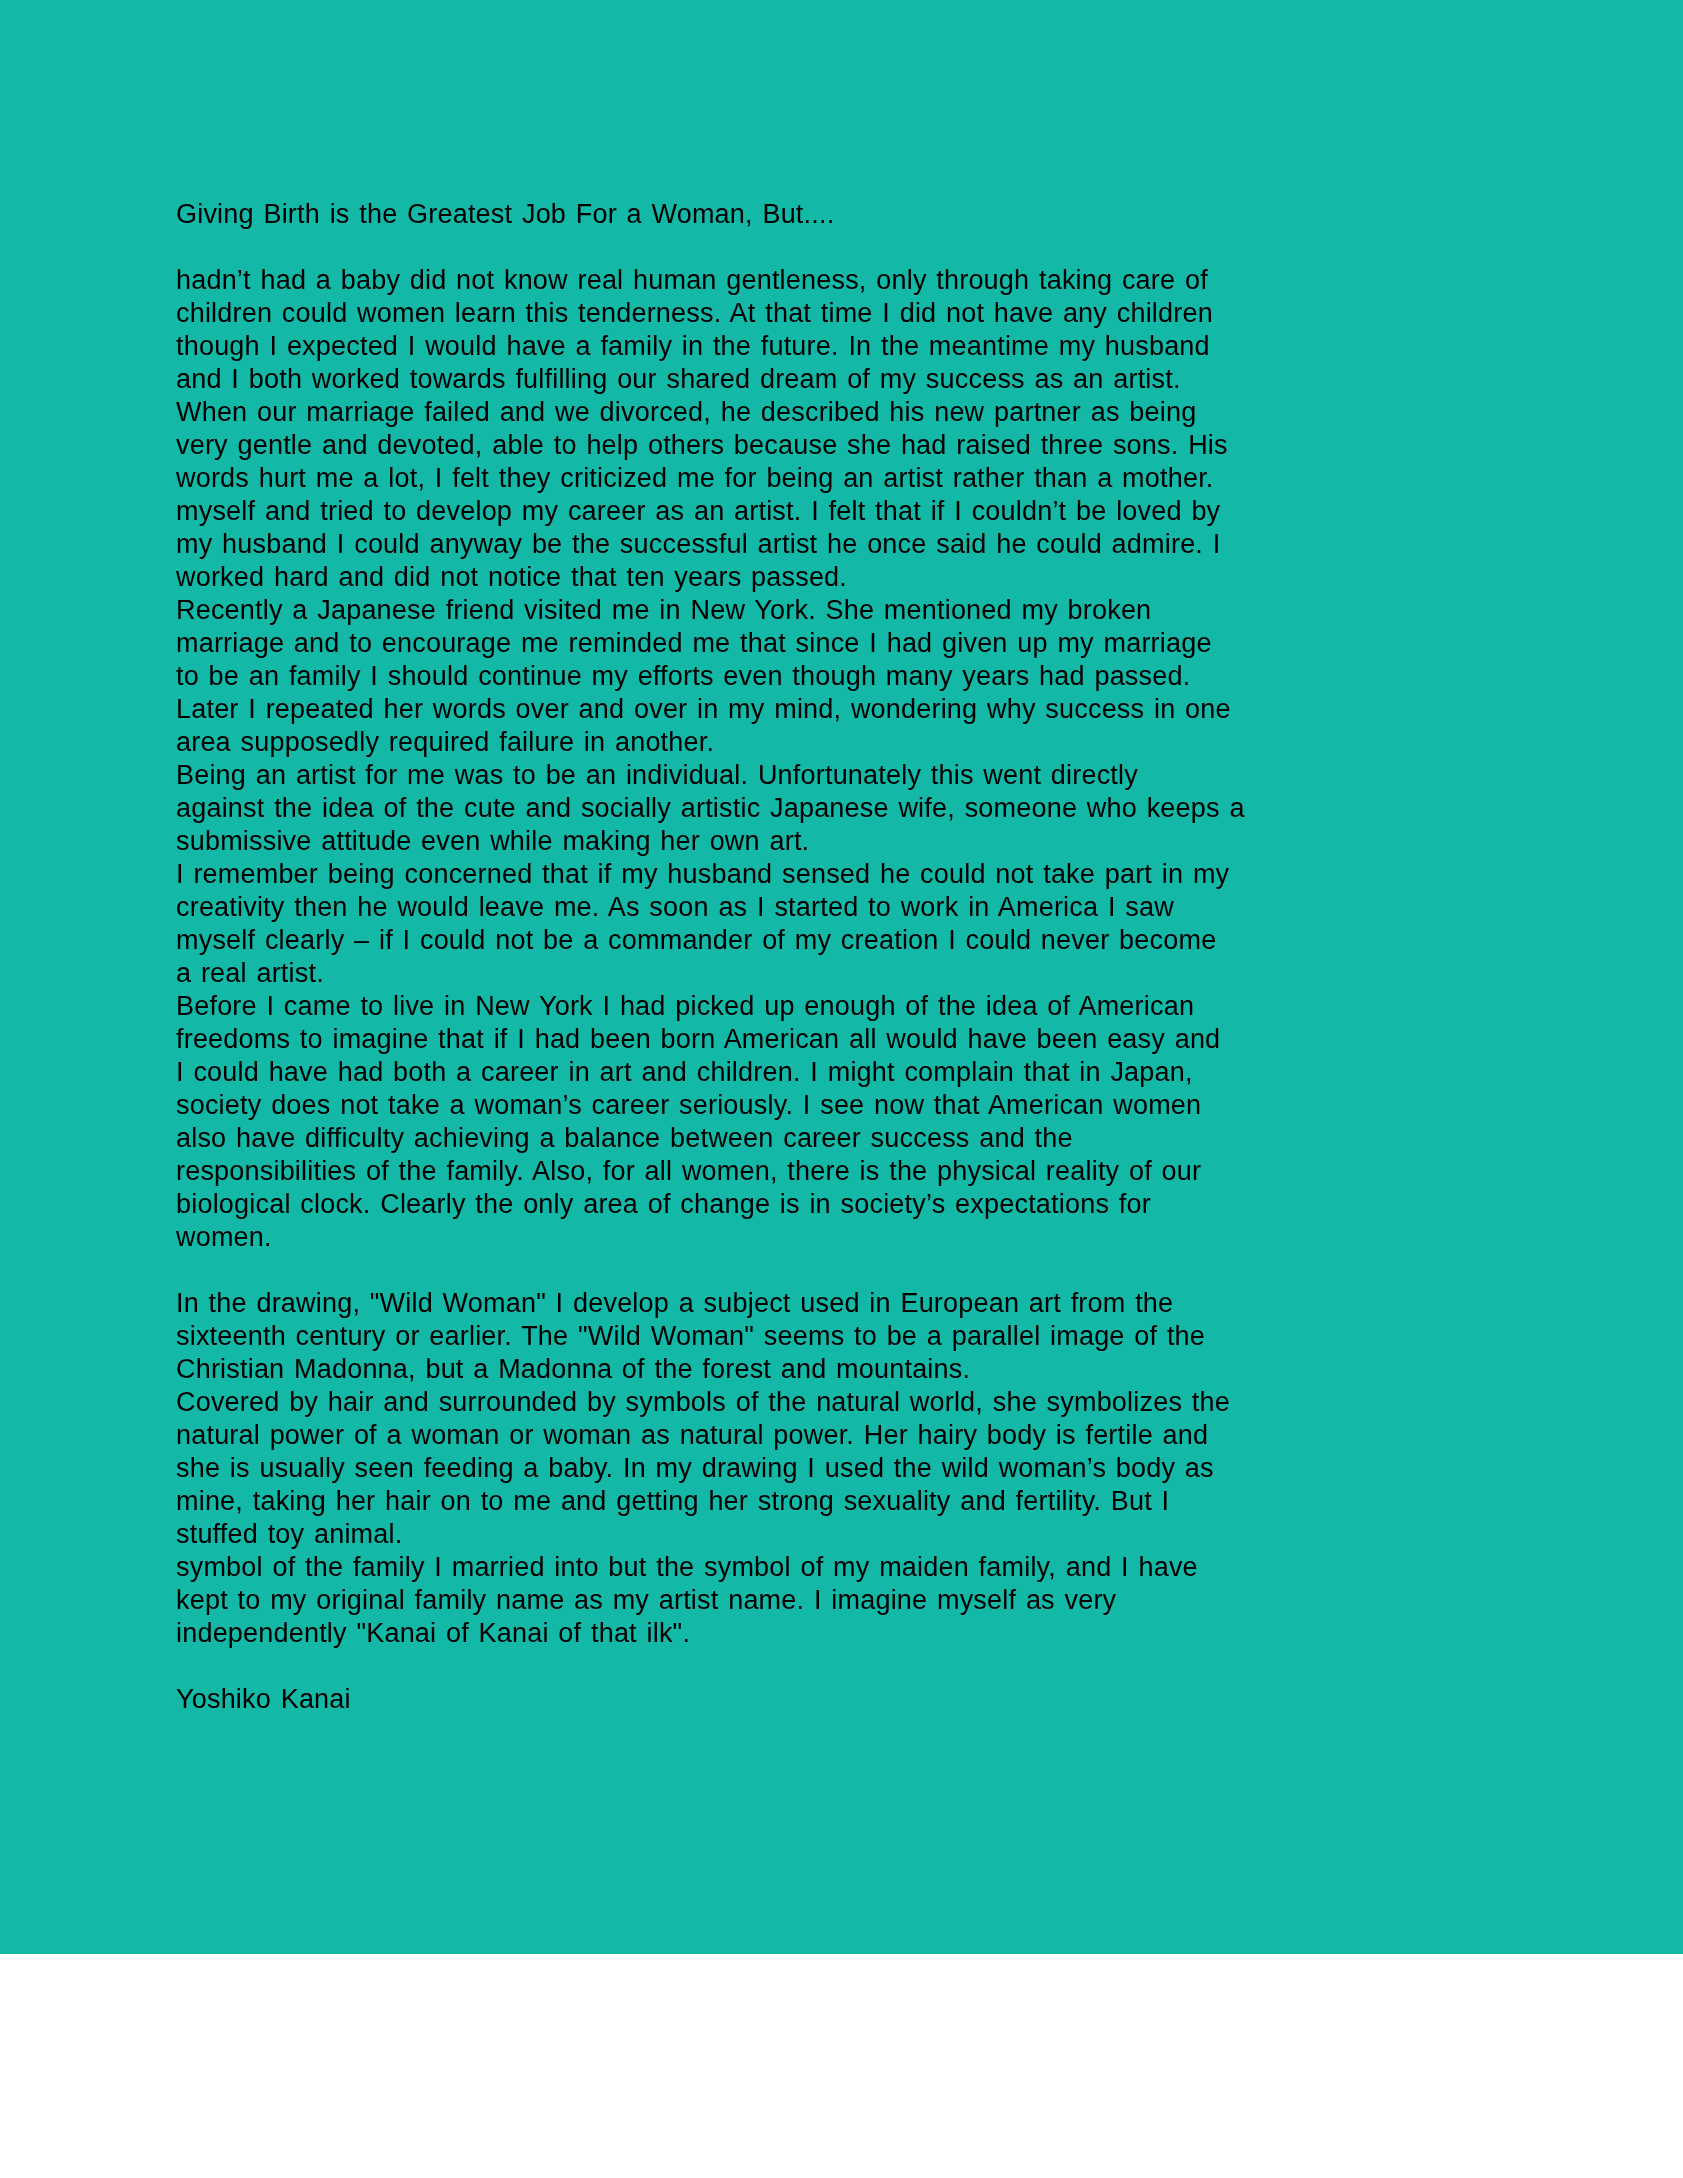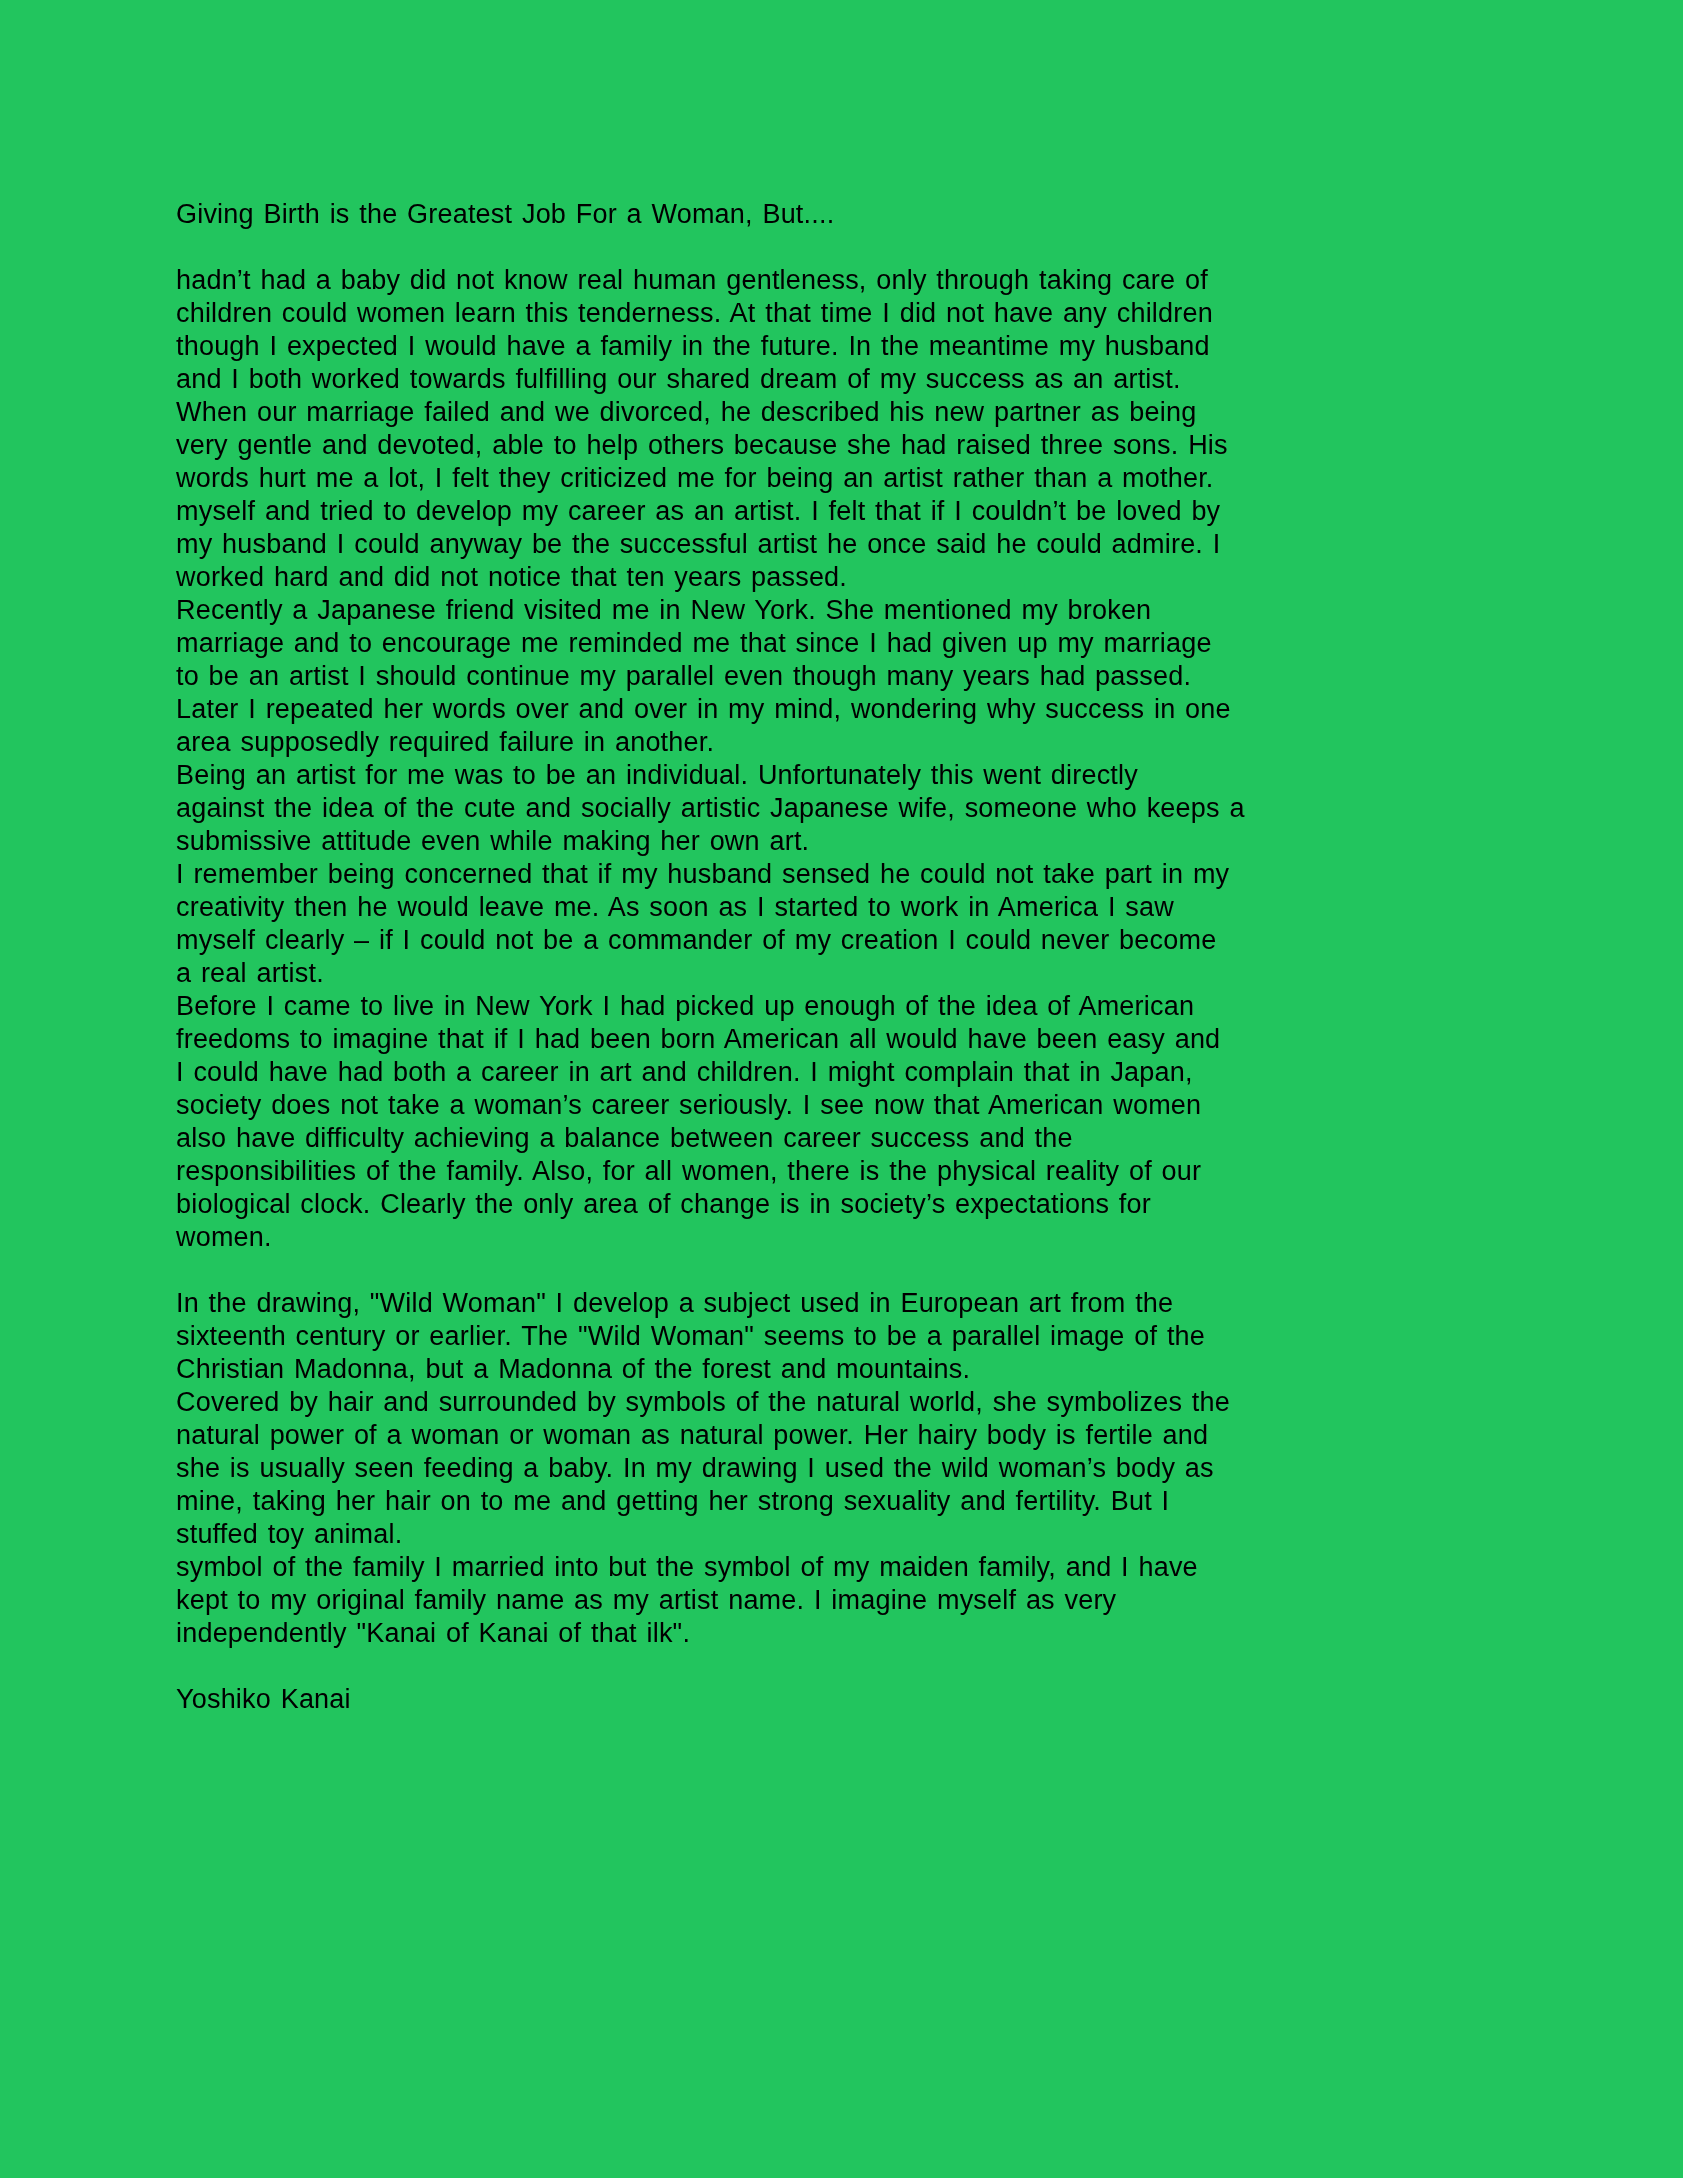--- a/index.html
+++ b/index.html
@@ -3,22 +3,22 @@
 <meta charset="utf-8">
 <style>
   html, body {
     margin: 0;
     padding: 0;
     background: #ffffff;
   }
   .page {
     position: relative;
     width: 1683px;
-    height: 2178px;
-    background: #22c55e;
+    height: 1954px;
+    background: #14b8a6;
     overflow: hidden;
   }
   .doc {
     position: absolute;
     left: 176px;
     top: 198px;
     width: 1257px;
     color: #000000;
     font-family: "Liberation Sans", "DejaVu Sans", sans-serif;
     font-size: 27px;
@@ -59,21 +59,21 @@
         <div class="line">though I expected I would have a family in the future. In the meantime my husband</div>
         <div class="line">and I both worked towards fulfilling our shared dream of my success as an artist.</div>
         <div class="line">When our marriage failed and we divorced, he described his new partner as being</div>
         <div class="line">very gentle and devoted, able to help others because she had raised three sons. His</div>
         <div class="line">words hurt me a lot, I felt they criticized me for being an artist rather than a mother.</div>
         <div class="line">myself and tried to develop my career as an artist. I felt that if I couldn’t be loved by</div>
         <div class="line">my husband I could anyway be the successful artist he once said he could admire. I</div>
         <div class="line">worked hard and did not notice that ten years passed.</div>
         <div class="line">Recently a Japanese friend visited me in New York. She mentioned my broken</div>
         <div class="line">marriage and to encourage me reminded me that since I had given up my marriage</div>
-        <div class="line">to be an artist I should continue my parallel even though many years had passed.</div>
+        <div class="line">to be an family I should continue my efforts even though many years had passed.</div>
         <div class="line">Later I repeated her words over and over in my mind, wondering why success in one</div>
         <div class="line">area supposedly required failure in another.</div>
         <div class="line">Being an artist for me was to be an individual. Unfortunately this went directly</div>
         <div class="line">against the idea of the cute and socially artistic Japanese wife, someone who keeps a</div>
         <div class="line">submissive attitude even while making her own art.</div>
         <div class="line">I remember being concerned that if my husband sensed he could not take part in my</div>
         <div class="line">creativity then he would leave me. As soon as I started to work in America I saw</div>
         <div class="line">myself clearly – if I could not be a commander of my creation I could never become</div>
         <div class="line">a real artist.</div>
         <div class="line">Before I came to live in New York I had picked up enough of the idea of American</div>

